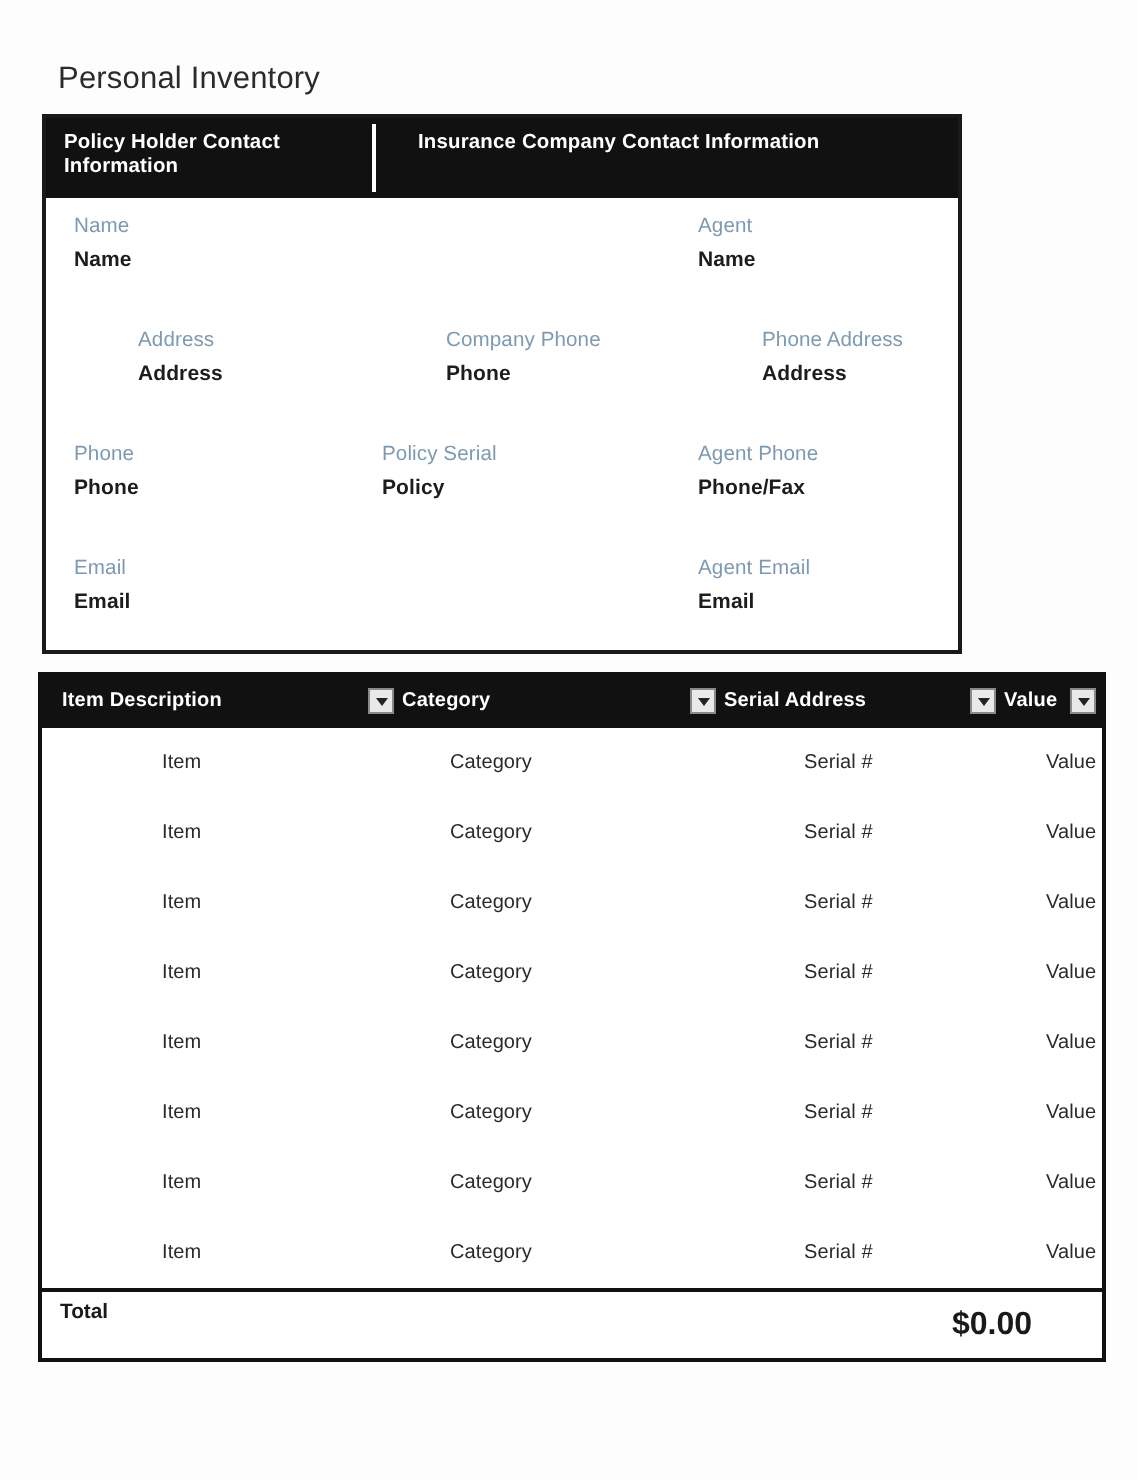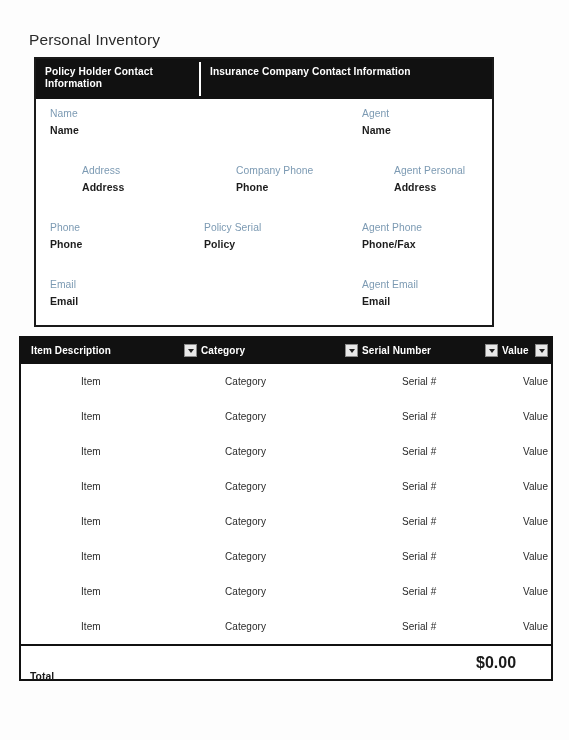--- a/index.html
+++ b/index.html
@@ -25,21 +25,21 @@
     font-size: 15.5px;
     font-weight: 400;
     color: #2b2b2b;
     letter-spacing: 0.1px;
     line-height: 1;
   }
 
   
   #contact-card {
     position: absolute;
-    left: 34px;
+    left: 21px;
     top: 57px;
     width: 460px;
     height: 270px;
     border: 2px solid #1a1a1a;
     background: #ffffff;
   }
 
   #contact-header {
     display: flex;
     background: #111111;
@@ -58,21 +58,21 @@
 
   #contact-header-left  { width: 163px; }
 
   #contact-header-divider {
     width: 2px;
     background: #ffffff;
     margin: 3px 0 3px 0;
     flex: 0 0 2px;
   }
 
-  #contact-header-right { flex: 1; padding-left: 9px; }
+  #contact-header-right { flex: 1; padding-left: 21px; }
 
   #contact-body {
     position: relative;
     height: 217px;
     background: #ffffff;
   }
 
   .contact-field {
     position: absolute;
   }
@@ -189,21 +189,21 @@
 
   #total-row {
     position: relative;
     height: 33px;
     background: #ffffff;
   }
 
   #total-label {
     position: absolute;
     left: 9px;
-    top: 24px;
+    top: 4px;
     font-size: 10.4px;
     font-weight: bold;
     color: #1a1a1a;
     line-height: 13px;
   }
 
   #total-value {
     position: absolute;
     left: 455px;
     top: 10px;
@@ -252,21 +252,21 @@
     <div class="contact-field col-b row-3">
       <div class="field-label">Policy Serial</div>
       <div class="field-value">Policy</div>
     </div>
 
     <div class="contact-field col-c row-1">
       <div class="field-label">Agent</div>
       <div class="field-value">Name</div>
     </div>
     <div class="contact-field col-c row-2">
-      <div class="field-label">Agent Personal</div>
+      <div class="field-label">Phone Address</div>
       <div class="field-value">Address</div>
     </div>
     <div class="contact-field col-c row-3">
       <div class="field-label">Agent Phone</div>
       <div class="field-value">Phone/Fax</div>
     </div>
     <div class="contact-field col-c row-4">
       <div class="field-label">Agent Email</div>
       <div class="field-value">Email</div>
     </div>
@@ -280,21 +280,21 @@
     <div id="th-item" class="th-label">Item Description</div>
 
     <div id="fb-category" class="filter-btn">
       <span class="caret"></span>
     </div>
     <div id="th-category" class="th-label">Category</div>
 
     <div id="fb-serial" class="filter-btn">
       <span class="caret"></span>
     </div>
-    <div id="th-serial" class="th-label">Serial Number</div>
+    <div id="th-serial" class="th-label">Serial Address</div>
 
     <div id="fb-value" class="filter-btn">
       <span class="caret"></span>
     </div>
     <div id="th-value" class="th-label">Value</div>
 
     <div id="fb-extra" class="filter-btn">
       <span class="caret"></span>
     </div>
   </div>

